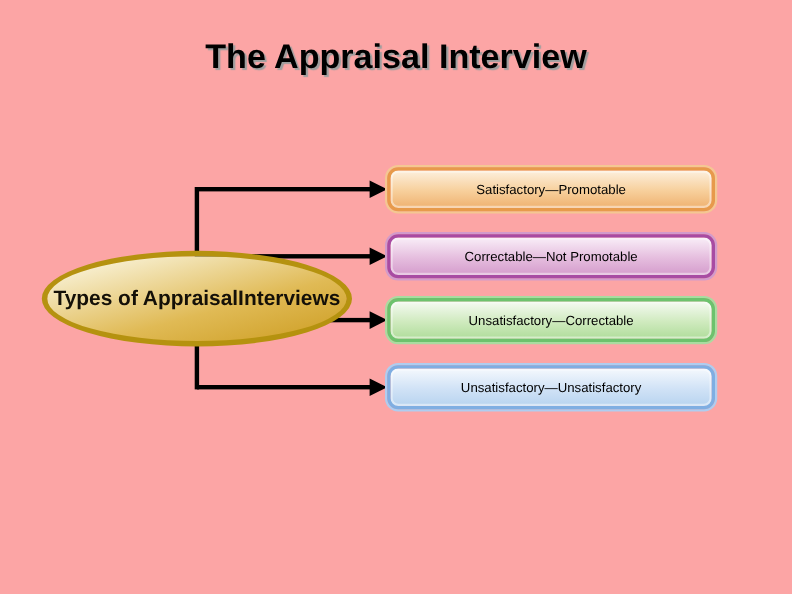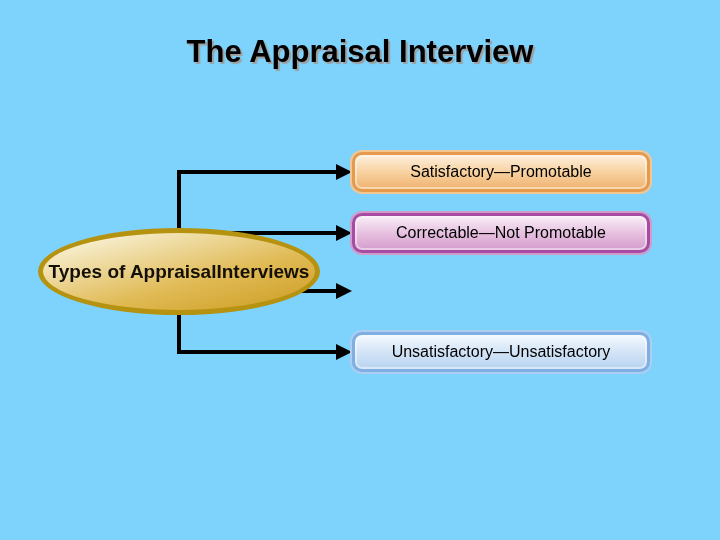--- a/index.html
+++ b/index.html
@@ -8,21 +8,21 @@
     width: 720px;
     height: 540px;
     background: #ffffff;
     font-family: "Liberation Sans", sans-serif;
     overflow: hidden;
   }
   .slide {
     position: relative;
     width: 720px;
     height: 540px;
-    background: #7dd3fc;
+    background: #fca5a5;
   }
   .title {
     position: absolute;
     top: 34px;
     left: 0;
     width: 720px;
     text-align: center;
     font-size: 31px;
     font-weight: bold;
     color: #000000;
@@ -100,21 +100,21 @@
     border: 3px solid var(--border, #888);
     border-radius: 10px;
     background: linear-gradient(to bottom, var(--fill-top, #eee) 8%, var(--fill-mid, #ddd) 55%, var(--fill-bottom, #ccc) 96%);
     box-shadow: 0 0 0 2px var(--outer, transparent), inset 0 0 0 2px rgba(255,255,255,0.45);
     z-index: 2;
     display: flex;
     align-items: center;
     justify-content: center;
   }
   .node-box .label {
-    font-size: 16px;
+    font-size: 12px;
     color: #000000;
     white-space: nowrap;
   }
   .node-box.n0 { top: 152px; }
   .node-box.n1 { top: 213px; }
   .node-box.n2 { top: 271px; }
   .node-box.n3 { top: 332px; }
 </style>
 </head>
 <body>
@@ -137,17 +137,20 @@
     <div class="line" style="color: rgb(20, 16, 8);">Types of Appraisal</div>
     <div class="line" style="color: rgb(20, 16, 8);">Interviews</div>
   </div>
 
   <div class="node-box n0" style="--border: #E79A4B; --outer: #F4C792; --fill-top: #FCEBD4; --fill-mid: #F7CF9B; --fill-bottom: #F0B474;">
     <span class="label">Satisfactory—Promotable</span>
   </div>
   <div class="node-box n1" style="--border: #A84BA3; --outer: #D29BCB; --fill-top: #F6E7F4; --fill-mid: #E5BDDE; --fill-bottom: #D69FCE;">
     <span class="label">Correctable—Not Promotable</span>
   </div>
+  <div class="node-box n2" style="--border: #6DC26D; --outer: #A9DCA0; --fill-top: #F0F8EB; --fill-mid: #CFEABE; --fill-bottom: #B2DE9E;">
+    <span class="label">Unsatisfactory—Correctable</span>
+  </div>
   <div class="node-box n3" style="--border: #7FAEE2; --outer: #AECDF0; --fill-top: #EFF5FC; --fill-mid: #D0E2F6; --fill-bottom: #BAD5F0;">
     <span class="label">Unsatisfactory—Unsatisfactory</span>
   </div>
 
 </div>
 
 </body></html>

